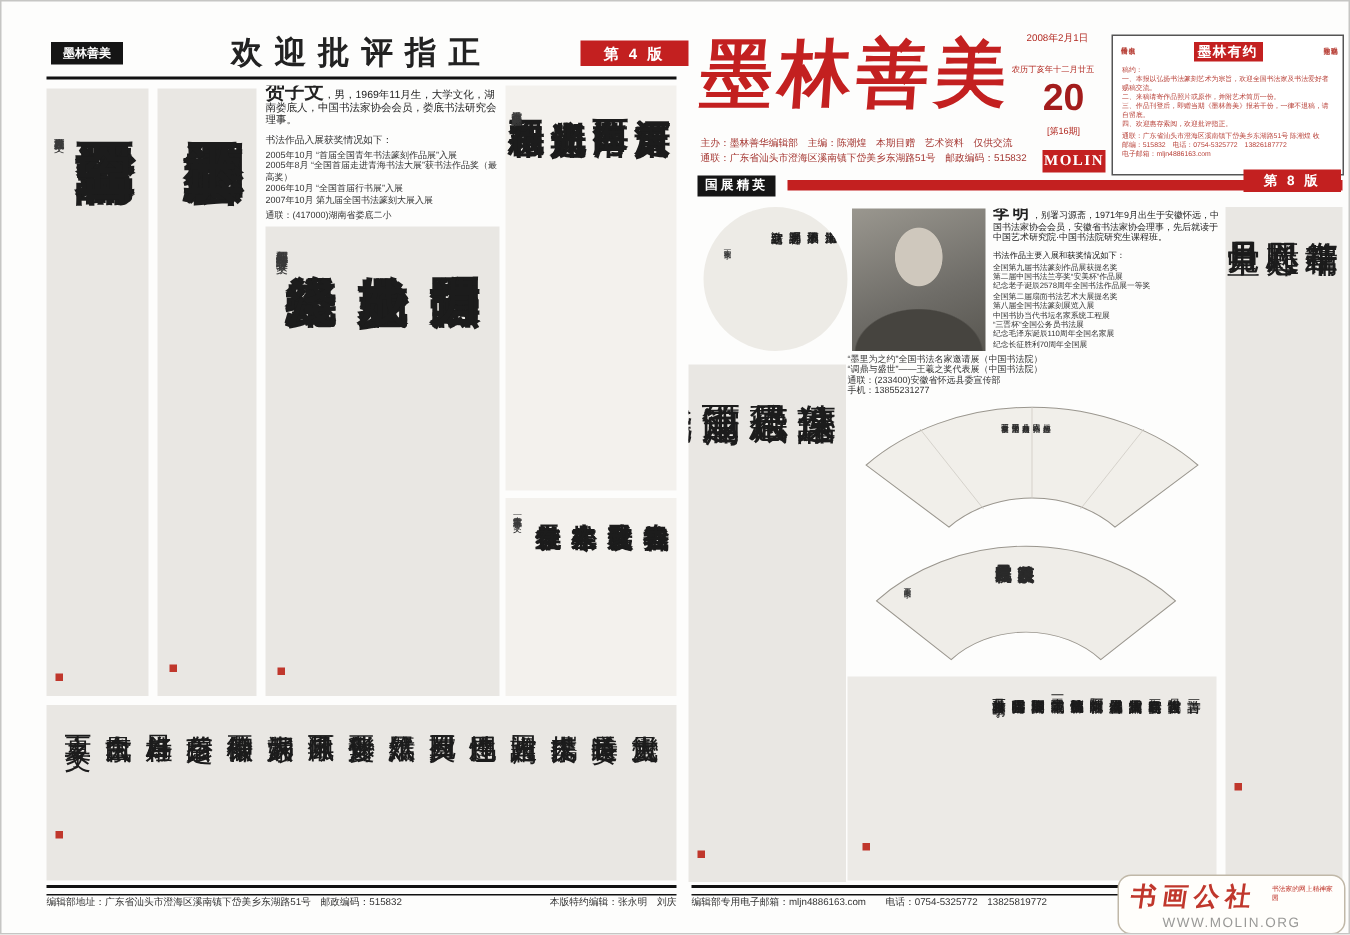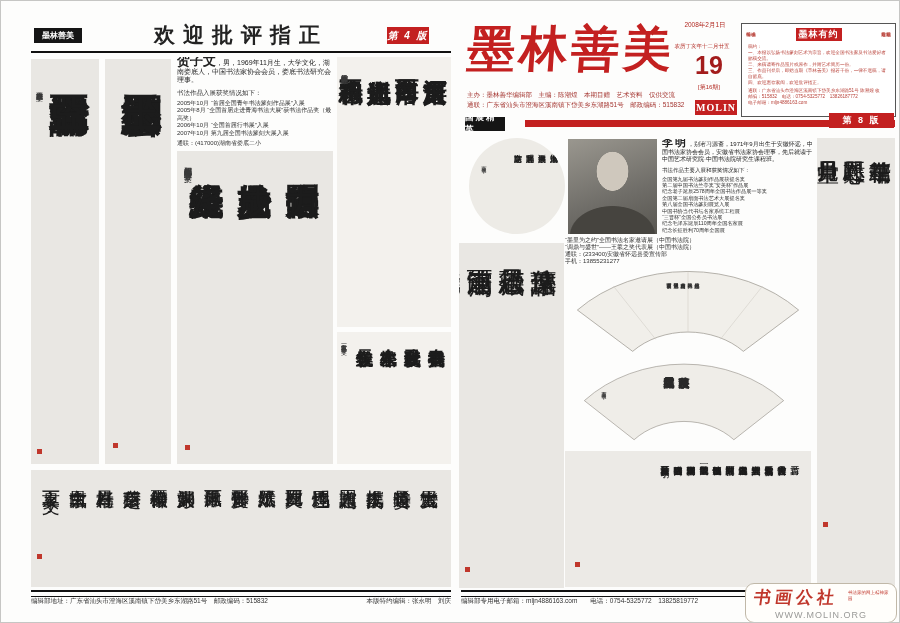--- a/index.html
+++ b/index.html
@@ -33,21 +33,21 @@
   .seal{position:absolute;width:5px;height:5px;background:#c0372c;}
 </style>
 </head>
 <body>
 
 <div id="canvas">
 
   <section>
     <div class="abs blackbg badge" style="left:33px;top:27px;width:48px;height:15px;font-size:8px;font-family:'DejaVu Serif',serif;">墨林善美</div>
     <div class="abs" style="left:140px;top:20px;width:200px;text-align:center;font-size:21px;font-weight:700;letter-spacing:8px;font-family:'DejaVu Serif',serif;">欢迎批评指正</div>
-    <div class="abs redbg badge" style="left:386px;top:26px;width:42px;height:17px;font-size:10px;letter-spacing:2px;font-style:italic;">第 4 版</div>
+    <div class="abs redbg badge" style="left:386px;top:26px;width:72px;height:17px;font-size:10px;letter-spacing:2px;">第 4 版</div>
     <div class="abs rule" style="left:30px;top:50px;width:420px;height:2px;"></div>
 
     <div class="abs panel" style="left:30px;top:58px;width:68px;height:405px;">
       <div class="cal" style="font-size:40px;line-height:50px;height:100%;margin:4px auto 0 14px;">端居省道眾論合亞</div>
       <div class="ins" style="left:3px;top:28px;height:150px;">丙戌秋月書於娄底 子文</div>
       <div class="seal" style="left:6px;bottom:10px;"></div>
     </div>
 
     <div class="abs panel" style="left:104px;top:58px;width:66px;height:405px;">
       <div class="cal" style="font-size:40px;line-height:50px;height:100%;margin:4px auto 0 12px;">溫潤縝密比德於玉</div>
@@ -115,21 +115,21 @@
       <span>编辑部地址：广东省汕头市澄海区溪南镇下岱美乡东湖路51号　邮政编码：515832</span>
       <span>本版特约编辑：张永明　刘庆</span>
     </div>
   </section>
 
   <section>
 
     <div class="abs" style="left:466px;top:16px;width:210px;height:72px;font-size:48px;font-weight:700;color:#c32020;font-family:'DejaVu Serif',serif;letter-spacing:4px;transform:skewX(-4deg);">墨林善美</div>
     <div class="abs red" style="left:672px;top:20px;width:64px;font-size:6.5px;text-align:center;">2008年2月1日</div>
     <div class="abs red" style="left:664px;top:42px;width:74px;font-size:5.5px;text-align:center;">农历丁亥年十二月廿五</div>
-    <div class="abs" style="left:688px;top:50px;width:40px;font-size:25px;font-weight:700;color:#a31c1c;text-align:center;">19</div>
+    <div class="abs" style="left:688px;top:50px;width:40px;font-size:25px;font-weight:700;color:#a31c1c;text-align:center;">20</div>
     <div class="abs red" style="left:686px;top:82px;width:44px;font-size:6px;text-align:center;">[第16期]</div>
     <div class="abs redbg badge" style="left:694px;top:99px;width:42px;height:15px;font-size:10px;letter-spacing:1px;font-family:'Liberation Serif',serif;">MOLIN</div>
 
     <div class="abs notice" style="left:740px;top:22px;width:153px;height:92px;">
       <div class="redbg badge" style="width:46px;height:13px;margin:4px auto 0;font-size:9px;letter-spacing:1px;">墨林有约</div>
       <div class="fan-text" style="left:4px;top:4px;height:40px;font-size:4.5px;color:#b84038;">以书会友
 翰墨传情</div>
       <div class="fan-text" style="right:4px;top:4px;height:40px;font-size:4.5px;color:#b84038;">欢迎赐稿
 欢迎指导</div>
       <div class="nbody pre" style="margin:3px 6px 0;">稿约：
@@ -138,21 +138,21 @@
 三、作品刊登后，即赠当期《墨林善美》报若干份，一律不退稿，请自留底。
 四、欢迎惠存索阅，欢迎批评指正。</div>
       <div class="nbody pre" style="margin:2px 6px 0;">通联：广东省汕头市澄海区溪南镇下岱美乡东湖路51号 陈潮煌 收
 邮编：515832　电话：0754-5325772　13826187772
 电子邮箱：mljn4886163.com</div>
     </div>
 
     <div class="abs" style="left:466px;top:90px;width:232px;font-size:6.5px;color:#a43530;">主办：墨林善华编辑部　主编：陈潮煌　本期目赠　艺术资料　仅供交流</div>
     <div class="abs" style="left:466px;top:100px;width:232px;font-size:6.5px;color:#a43530;">通联：广东省汕头市澄海区溪南镇下岱美乡东湖路51号　邮政编码：515832</div>
 
-    <div class="abs blackbg badge" style="left:464px;top:116px;width:40px;height:14px;font-size:8.5px;letter-spacing:2px;">国展精英</div>
+    <div class="abs blackbg badge" style="left:464px;top:116px;width:52px;height:14px;font-size:8.5px;letter-spacing:2px;">国展精英</div>
     <div class="abs" style="left:524px;top:119px;width:370px;height:7px;background:#c32020;"></div>
     <div class="abs redbg badge" style="left:828px;top:112px;width:65px;height:15px;font-size:9px;letter-spacing:2px;">第 8 版</div>
 
     <div class="abs" style="left:468px;top:137px;width:96px;height:96px;border-radius:50%;background:#edebe6;overflow:hidden;">
       <div class="cal" style="font-size:8px;line-height:12px;font-weight:400;height:80px;margin:10px 6px 0 0;float:right;">湖上清風徐來
 水波不興舉酒
 屬客誦明月之
 詩歌窈窕之章</div>
       <div class="ins" style="left:12px;top:24px;height:60px;font-size:5px;">丁亥秋 李明</div>
     </div>

